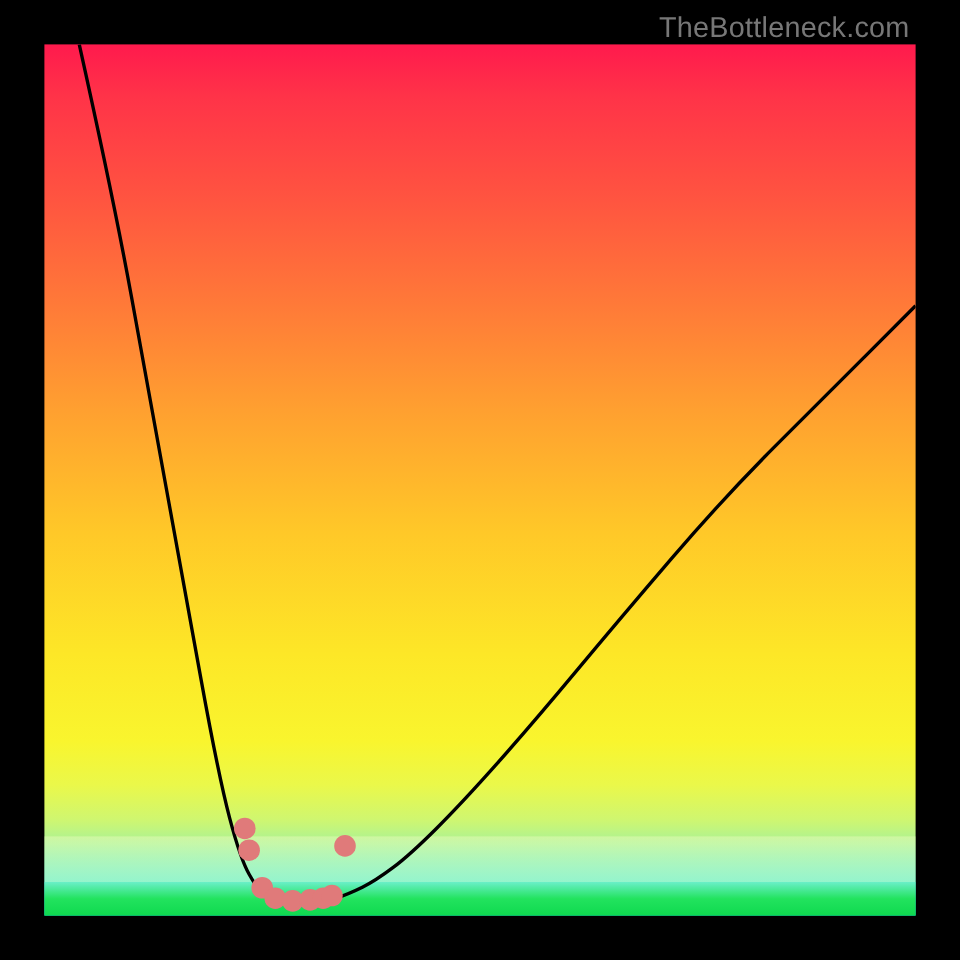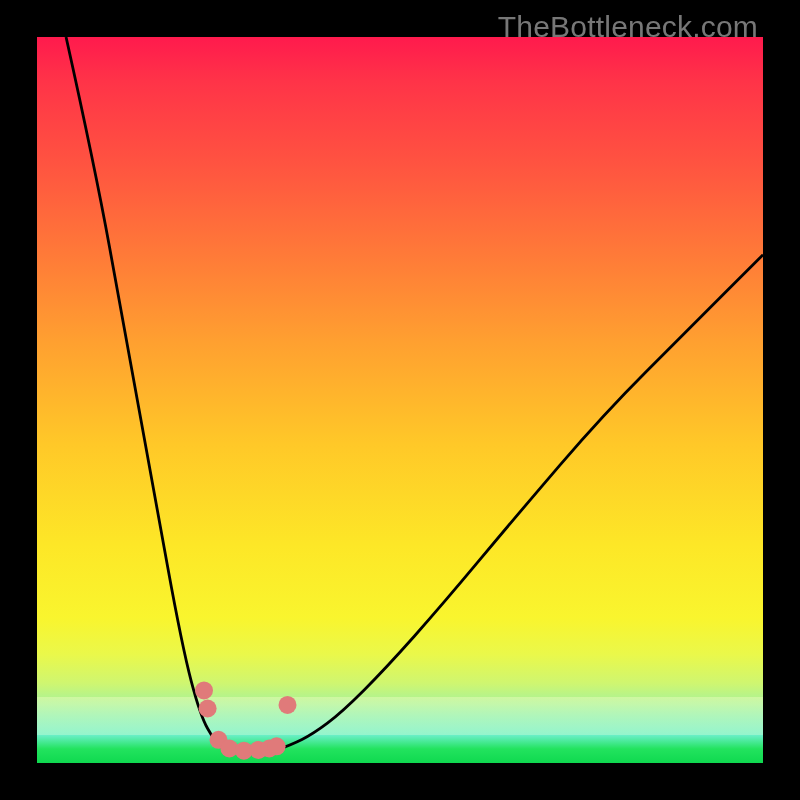--- a/index.html
+++ b/index.html
@@ -37,21 +37,21 @@
       #6febc5 95%,
       #2ce3e7 98%,
       #09e0f0 100%
     );
   }
   .watermark {
     position: absolute;
     top: 10px;
     right: 42px;
     color: #777;
-    font-size: 30px;
+    font-size: 24px;
     font-weight: 500;
     letter-spacing: 0.2px;
   }
   .green-band {
     position: absolute;
     left: 0;
     bottom: 0;
     width: 100%;
     height: 28px;
     background: linear-gradient(to bottom, #6aefc8 0%, #22e35e 50%, #0fd94f 100%);

